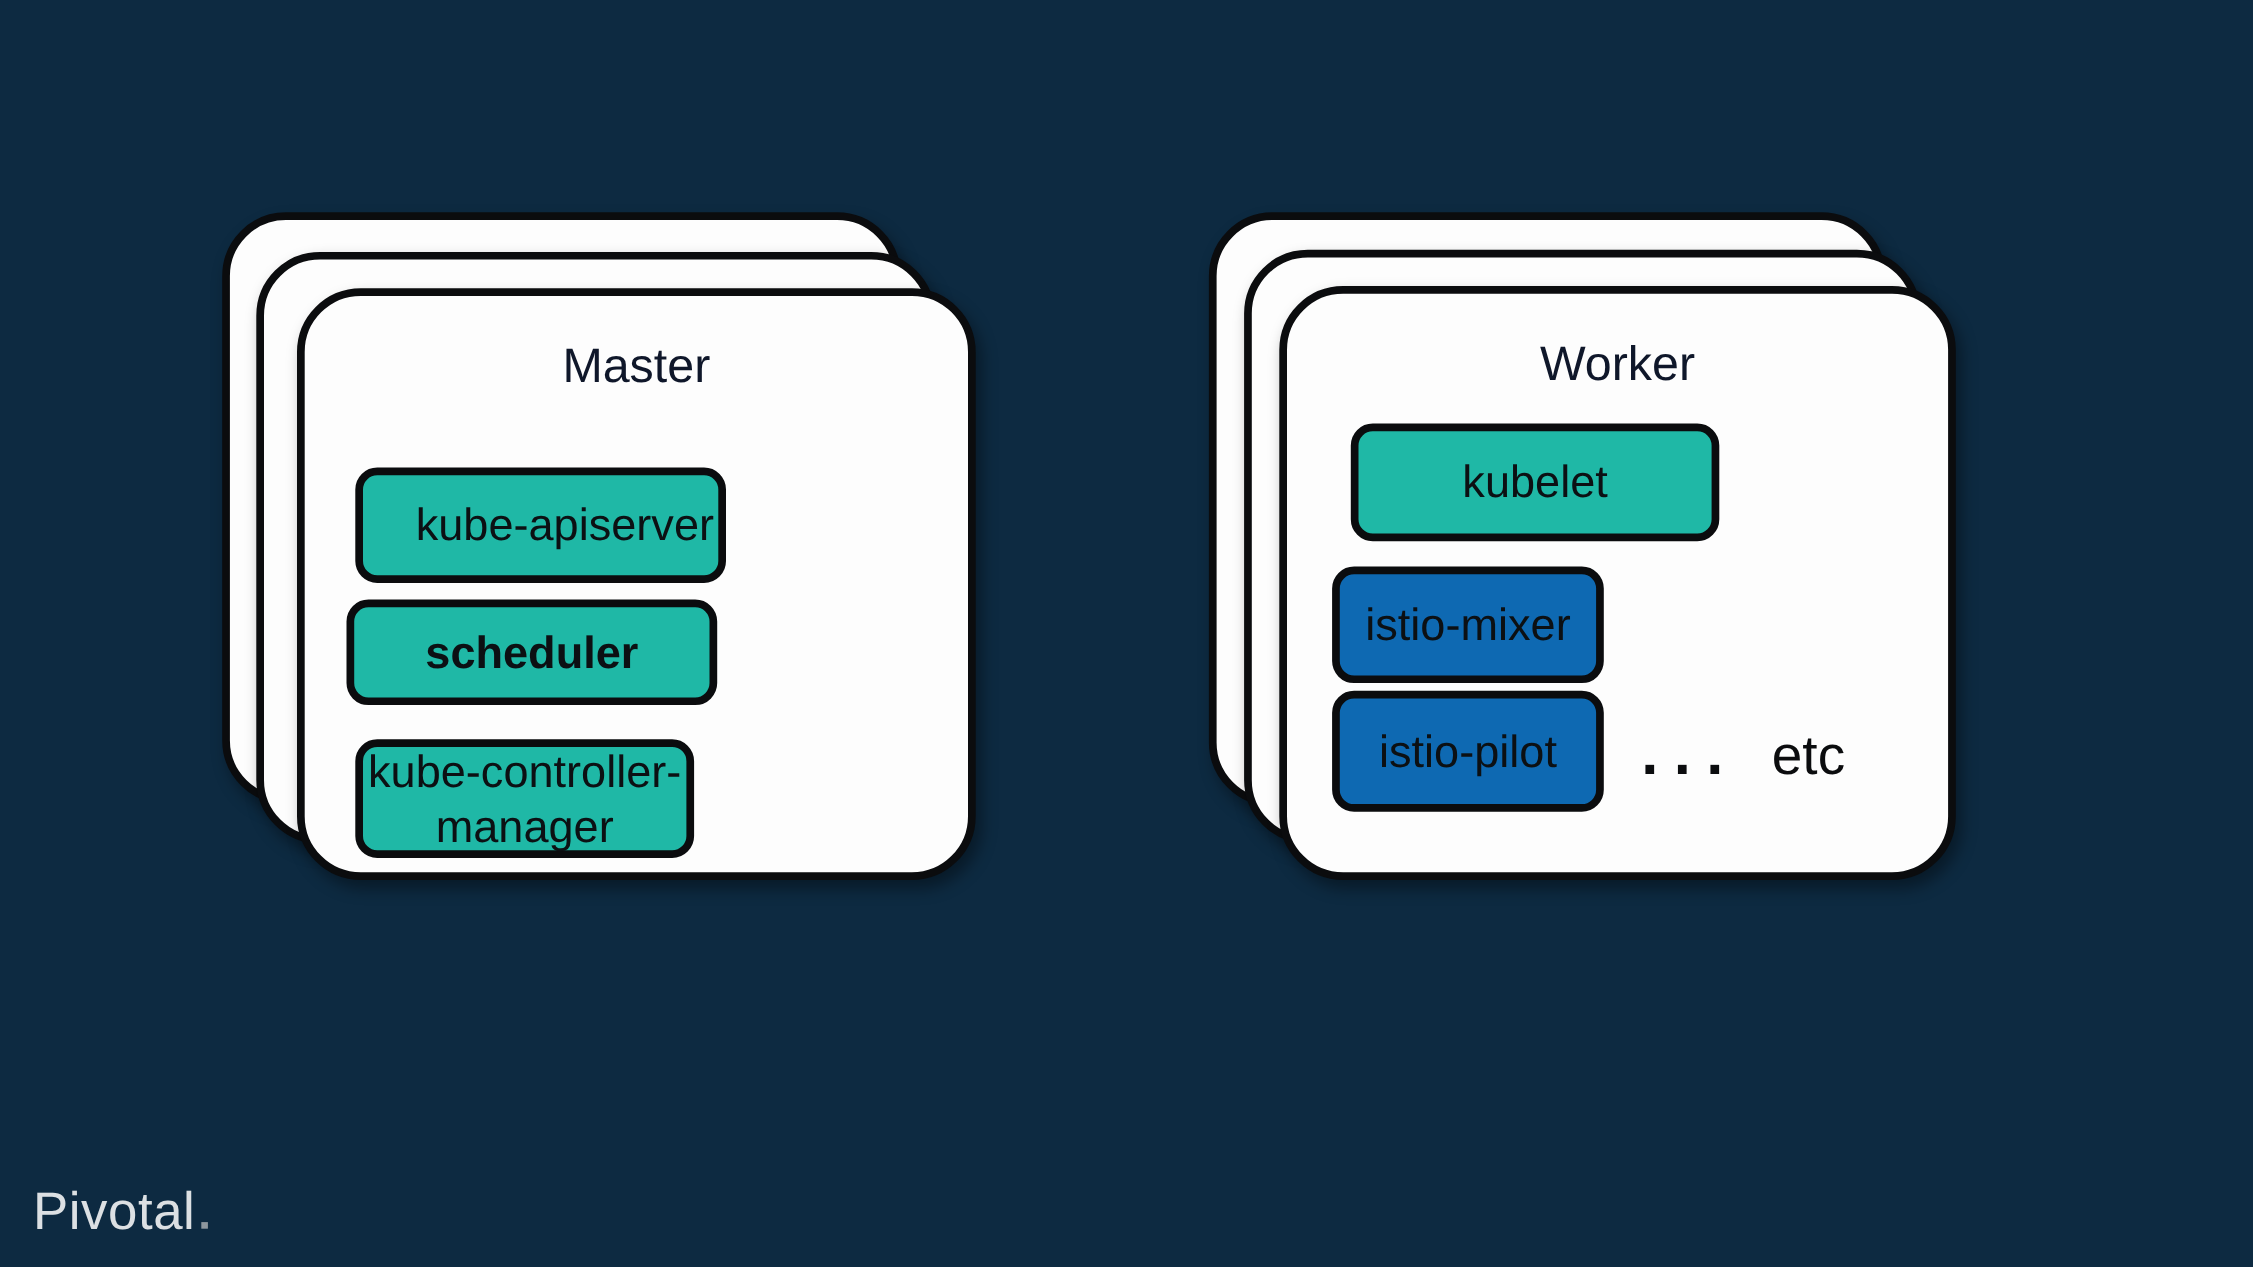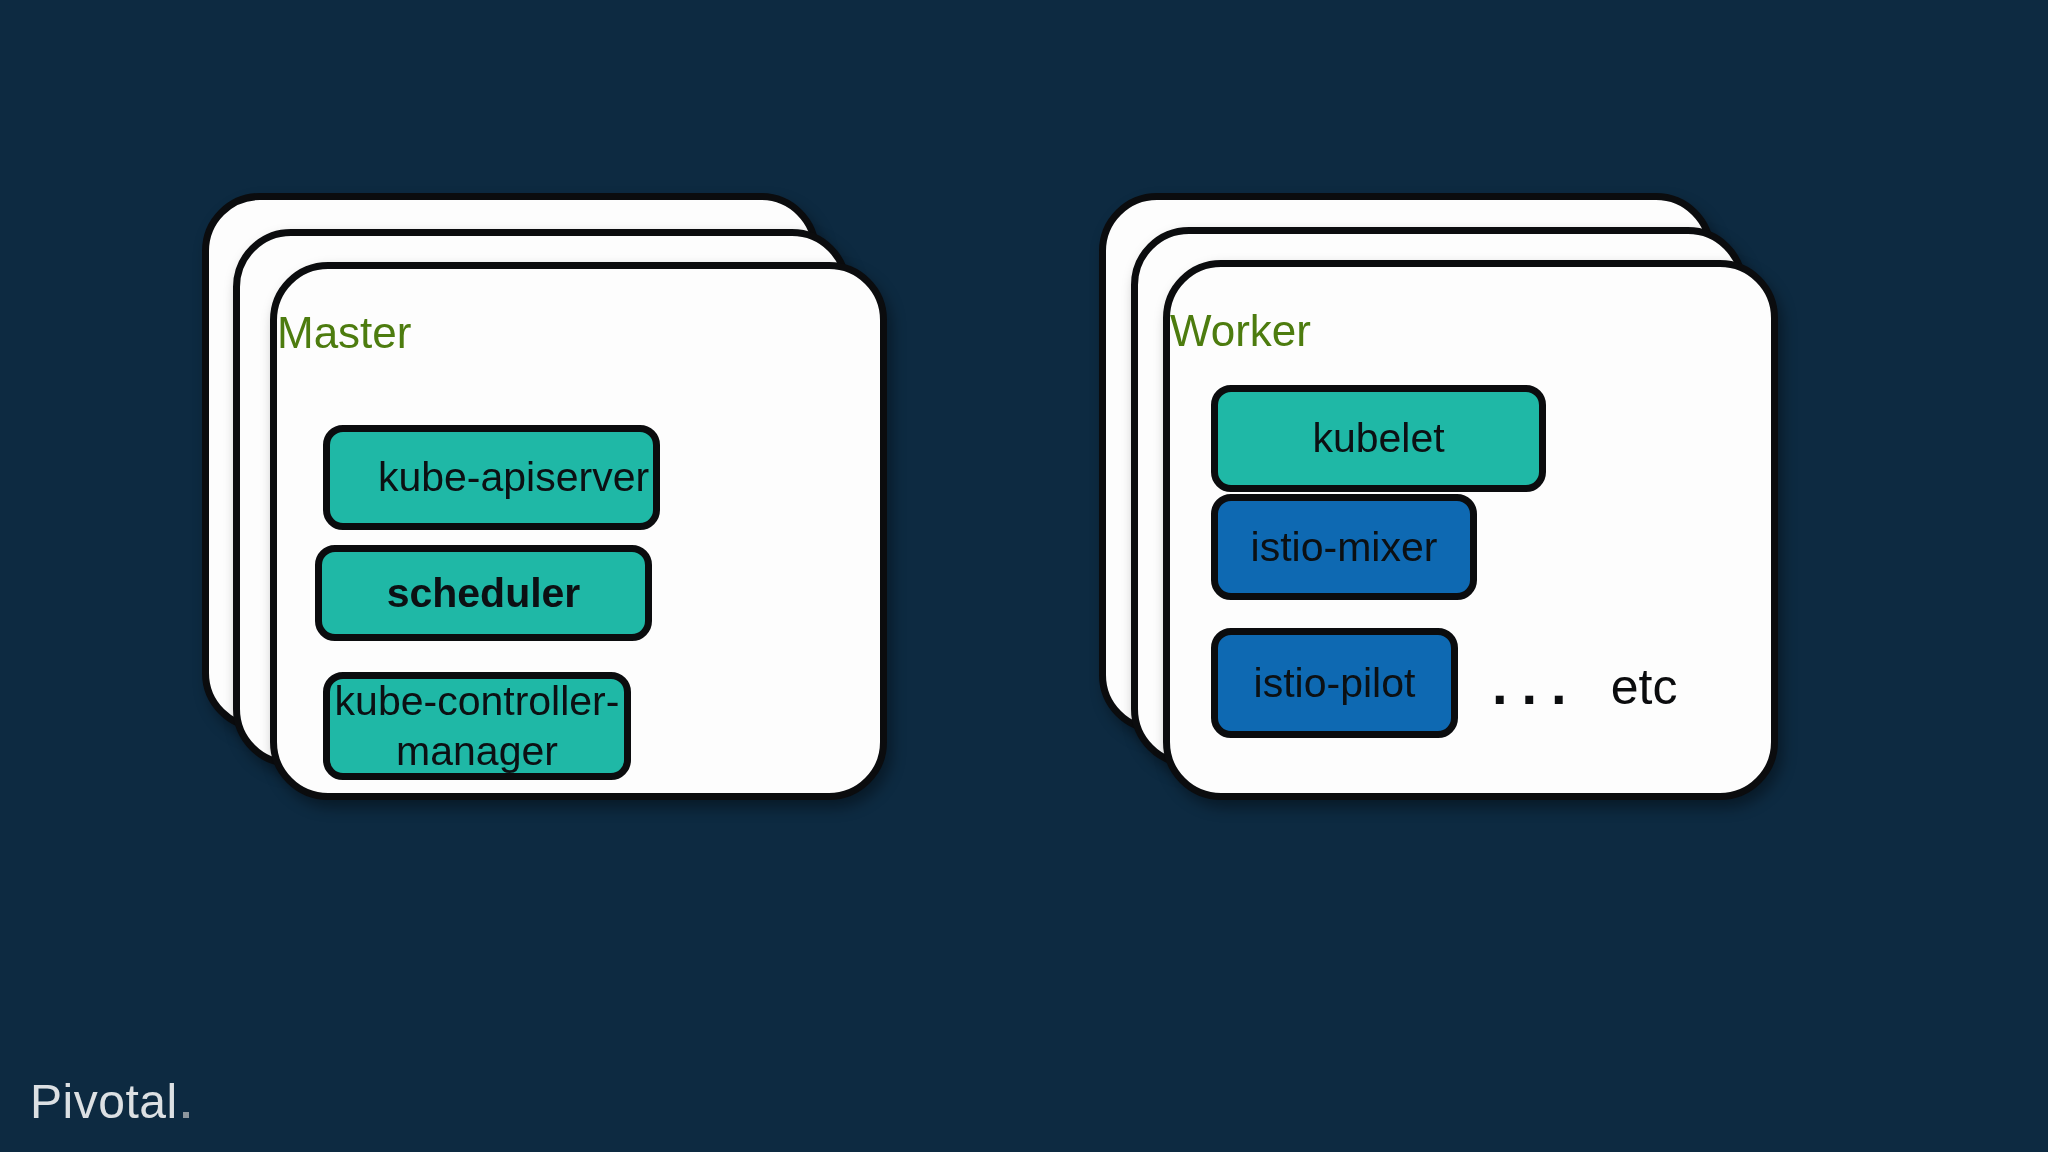--- a/index.html
+++ b/index.html
@@ -29,23 +29,24 @@
   .card-back { left: 0; top: 0; z-index: 1; }
   .stack-master .card-mid  { left: 31px; top: 36px; z-index: 2; }
   .stack-master .card-front{ left: 68px; top: 69px; z-index: 3; }
   .stack-worker .card-mid  { left: 32px; top: 34px; z-index: 2; }
   .stack-worker .card-front{ left: 64px; top: 67px; z-index: 3; }
 
   .card-title {
     position: absolute;
     left: 0; right: 0;
     top: 40px;
+    text-align: center;
     font-size: 44px;
     line-height: 1.1;
-    color: #4d7c0f;
+    color: #0f172a;
   }
 
   .box {
     position: absolute;
     box-sizing: border-box;
     border: 7px solid #0b0c0e;
     border-radius: 20px;
     display: flex;
     align-items: center;
     justify-content: center;
@@ -57,22 +58,22 @@
   .box.teal { background: #1fb8a6; }
   .box.blue { background: #0e69b2; }
 
   
   .box-apiserver   { left: 46px; top: 156px; width: 337px; height: 105px; padding-left: 44px; }
   .box-scheduler   { left: 38px; top: 276px; width: 337px; height: 96px; font-weight: bold; }
   .box-controller  { left: 46px; top: 403px; width: 308px; height: 108px; }
   .box-controller span { display: inline-block; max-width: 300px; }
 
   
-  .box-kubelet     { left: 41px; top: 118px; width: 335px; height: 107px; }
-  .box-istio-mixer { left: 41px; top: 227px; width: 266px; height: 106px; }
+  .box-kubelet     { left: 58px; top: 118px; width: 335px; height: 107px; }
+  .box-istio-mixer { left: 41px; top: 248px; width: 247px; height: 106px; }
   .box-istio-pilot { left: 41px; top: 361px; width: 247px; height: 110px; }
 
   .etc-row {
     position: absolute;
     left: 322px;
     top: 390px;
     display: flex;
     align-items: baseline;
     gap: 30px;
     white-space: nowrap;

